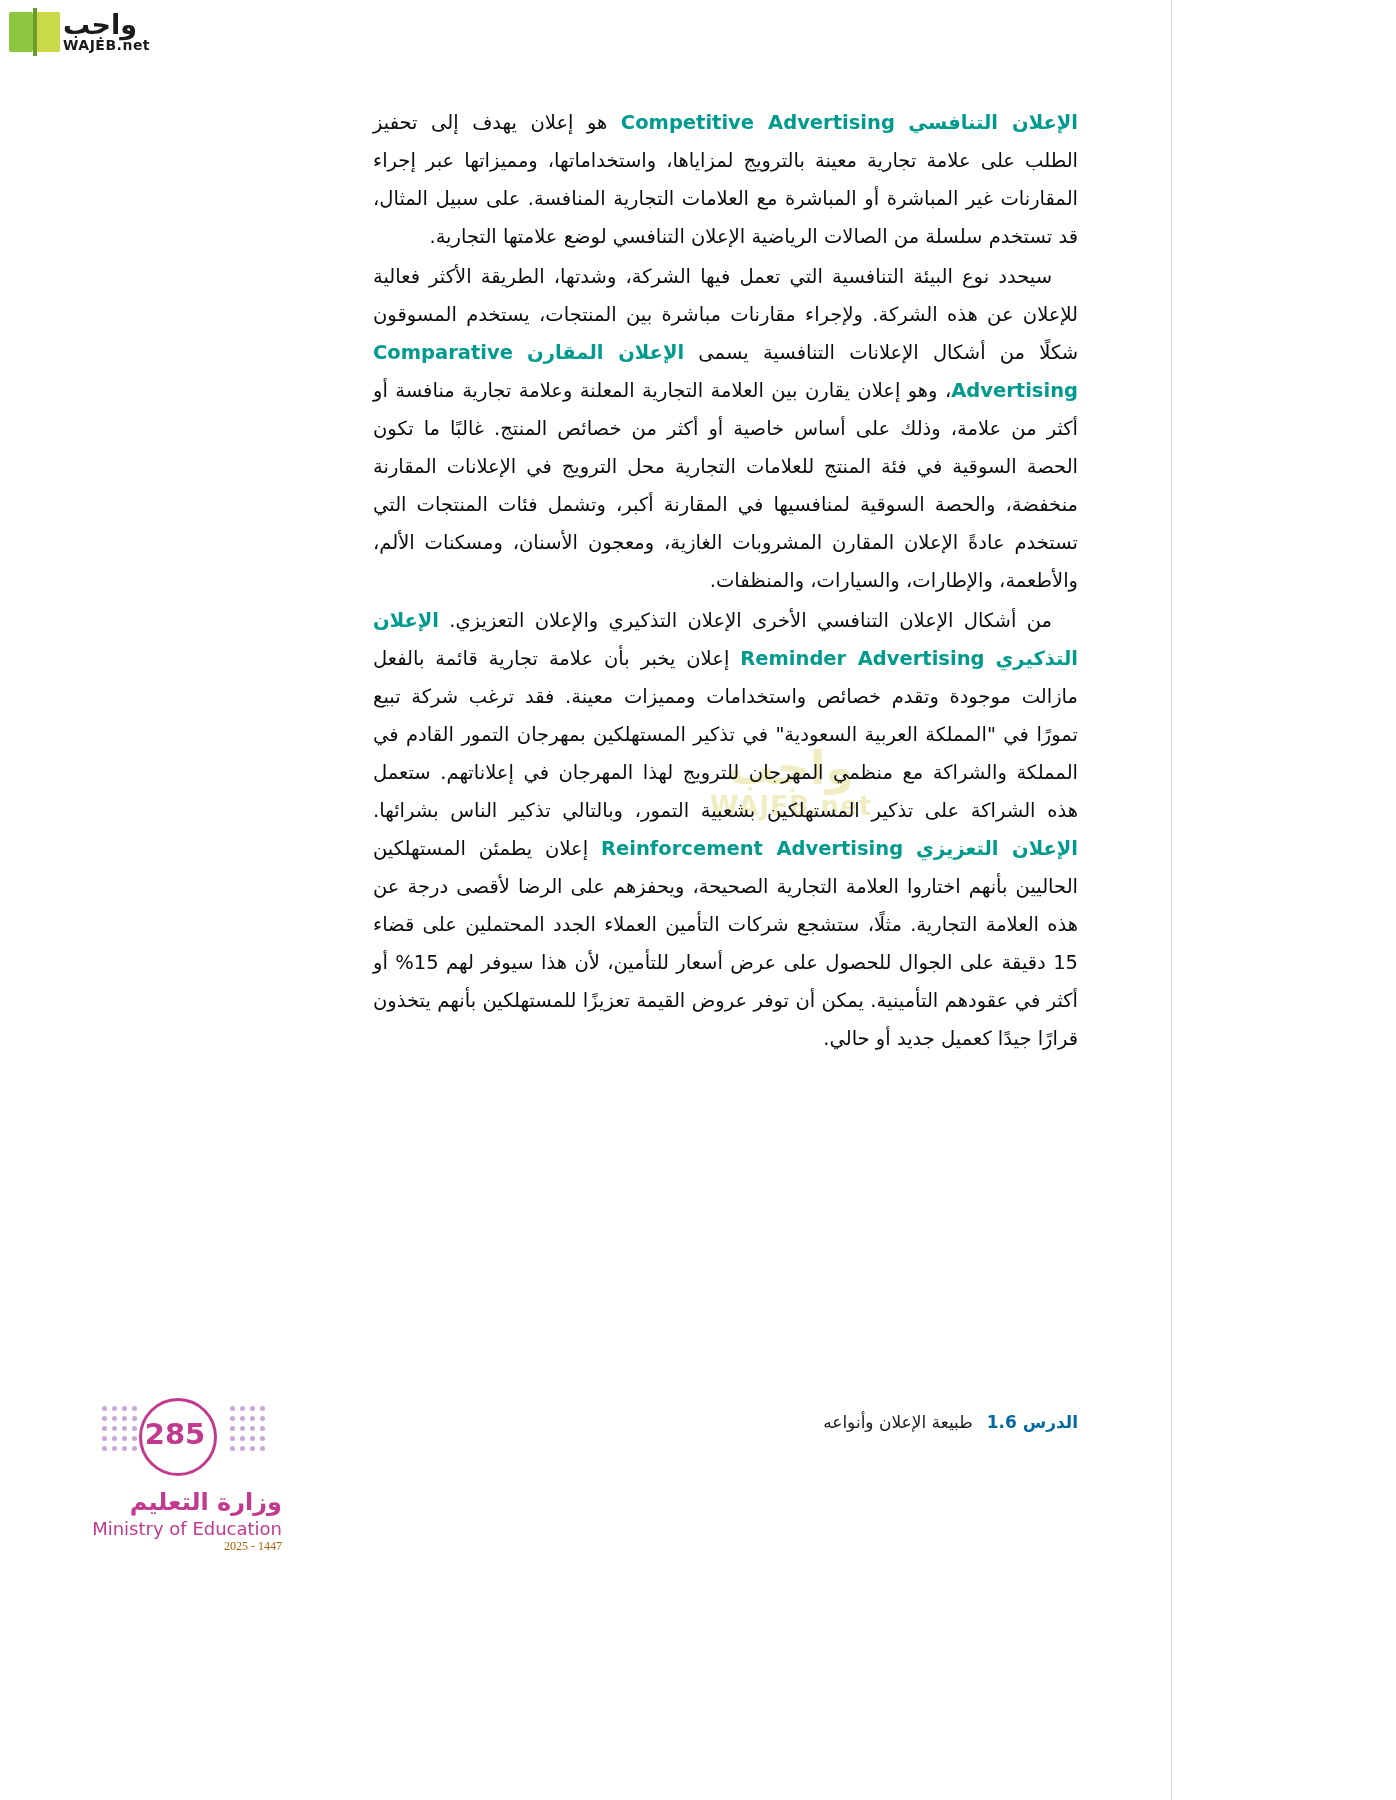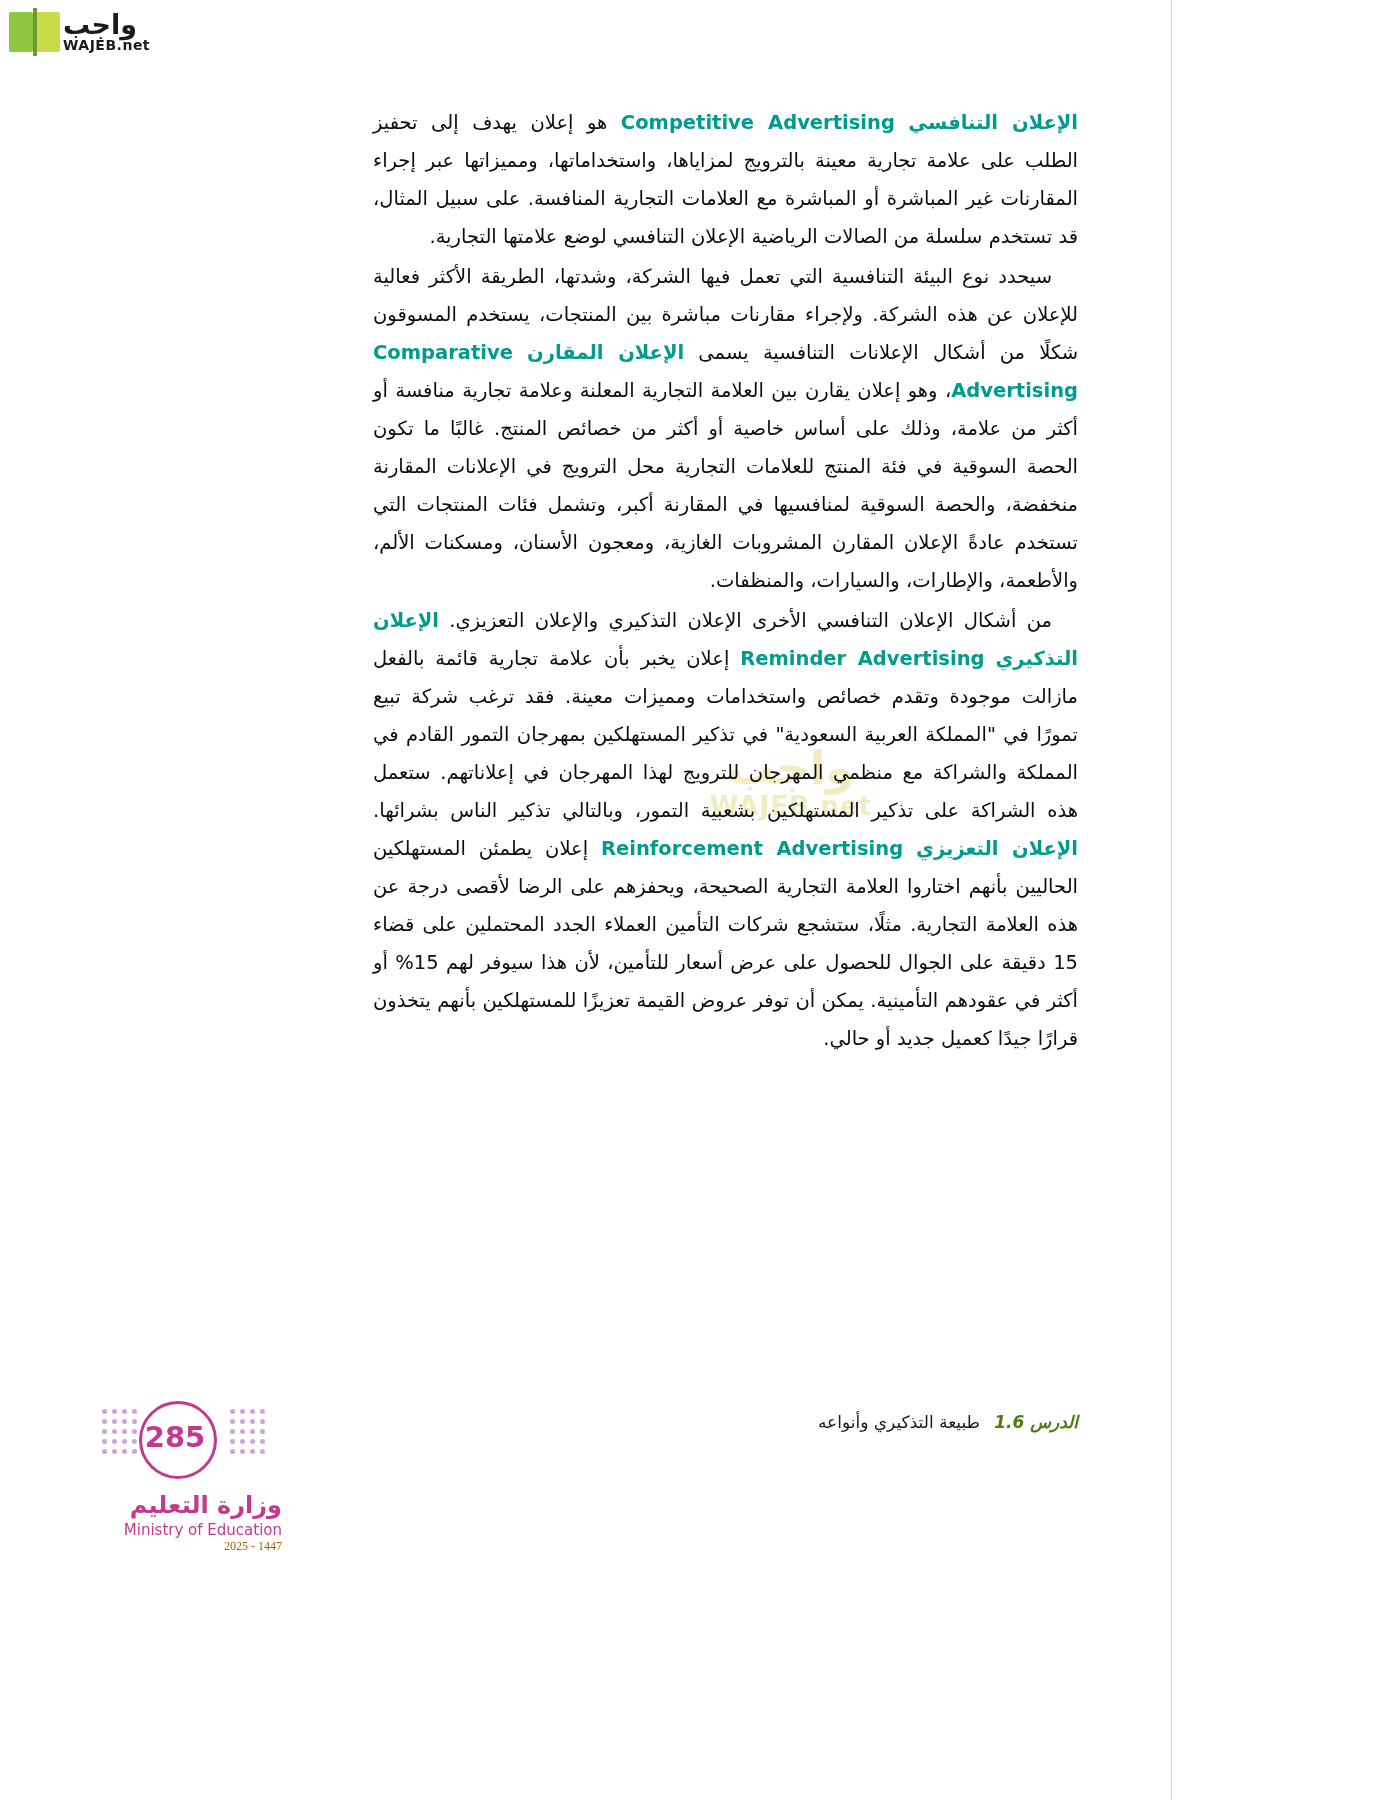--- a/index.html
+++ b/index.html
@@ -189,21 +189,21 @@
     margin: 2px;
   }
   .moe-ar {
     margin-top: 10px;
     font-size: 24px;
     font-weight: bold;
     color: #c23a8f;
     letter-spacing: 2px;
   }
   .moe-en {
-    font-size: 15px;
+    font-size: 18px;
     color: #c23a8f;
     direction: ltr;
     margin-top: 2px;
   }
   .moe-years {
     font-size: 12px;
     color: #a16207;
     direction: ltr;
     font-family: Liberation Serif, serif;
   }
@@ -213,23 +213,22 @@
     bottom: 368px;
     right: 318px;
     font-size: 17px;
     color: #1a1a1a;
     direction: rtl;
     display: flex;
     gap: 14px;
     align-items: baseline;
   }
   .footer-lesson .lesson-no {
-    color: #4d7c0f;
-    font-weight: bold;
-    font-style: italic;
+    color: #0369a1;
+    font-weight: bold;
   }
   .footer-lesson .lesson-title {
     color: #1a1a1a;
   }
 </style>
 </head>
 <body>
 
 <div class="wajeb-logo">
   <div class="book">
@@ -251,21 +250,21 @@
 </div>
 
 <div class="content">
   <p><span class="term-ar">الإعلان التنافسي</span> <span class="term-en">Competitive Advertising</span> هو إعلان يهدف إلى تحفيز الطلب على علامة تجارية معينة بالترويج لمزاياها، واستخداماتها، ومميزاتها عبر إجراء المقارنات غير المباشرة أو المباشرة مع العلامات التجارية المنافسة. على سبيل المثال، قد تستخدم سلسلة من الصالات الرياضية الإعلان التنافسي لوضع علامتها التجارية.</p>
   <p class="indent">سيحدد نوع البيئة التنافسية التي تعمل فيها الشركة، وشدتها، الطريقة الأكثر فعالية للإعلان عن هذه الشركة. ولإجراء مقارنات مباشرة بين المنتجات، يستخدم المسوقون شكلًا من أشكال الإعلانات التنافسية يسمى <span class="term-ar">الإعلان المقارن</span> <span class="term-en">Comparative Advertising</span>، وهو إعلان يقارن بين العلامة التجارية المعلنة وعلامة تجارية منافسة أو أكثر من علامة، وذلك على أساس خاصية أو أكثر من خصائص المنتج. غالبًا ما تكون الحصة السوقية في فئة المنتج للعلامات التجارية محل الترويج في الإعلانات المقارنة منخفضة، والحصة السوقية لمنافسيها في المقارنة أكبر، وتشمل فئات المنتجات التي تستخدم عادةً الإعلان المقارن المشروبات الغازية، ومعجون الأسنان، ومسكنات الألم، والأطعمة، والإطارات، والسيارات، والمنظفات.</p>
   <p class="indent">من أشكال الإعلان التنافسي الأخرى الإعلان التذكيري والإعلان التعزيزي. <span class="term-ar">الإعلان التذكيري</span> <span class="term-en">Reminder Advertising</span> إعلان يخبر بأن علامة تجارية قائمة بالفعل مازالت موجودة وتقدم خصائص واستخدامات ومميزات معينة. فقد ترغب شركة تبيع تمورًا في "المملكة العربية السعودية" في تذكير المستهلكين بمهرجان التمور القادم في المملكة والشراكة مع منظمي المهرجان للترويج لهذا المهرجان في إعلاناتهم. ستعمل هذه الشراكة على تذكير المستهلكين بشعبية التمور، وبالتالي تذكير الناس بشرائها. <span class="term-ar">الإعلان التعزيزي</span> <span class="term-en">Reinforcement Advertising</span> إعلان يطمئن المستهلكين الحاليين بأنهم اختاروا العلامة التجارية الصحيحة، ويحفزهم على الرضا لأقصى درجة عن هذه العلامة التجارية. مثلًا، ستشجع شركات التأمين العملاء الجدد المحتملين على قضاء 15 دقيقة على الجوال للحصول على عرض أسعار للتأمين، لأن هذا سيوفر لهم 15% أو أكثر في عقودهم التأمينية. يمكن أن توفر عروض القيمة تعزيزًا للمستهلكين بأنهم يتخذون قرارًا جيدًا كعميل جديد أو حالي.</p>
 </div>
 
 <div class="footer-lesson">
   <span class="lesson-no">الدرس 1.6</span>
-  <span class="lesson-title">طبيعة التذكيري وأنواعه</span>
+  <span class="lesson-title">طبيعة الإعلان وأنواعه</span>
 </div>
 
 <div class="footer-emblem">
   <div class="emblem-ring">
     <div class="dots left">
       <i></i>
         <i></i>
         <i></i>
         <i></i>
         <i></i>

